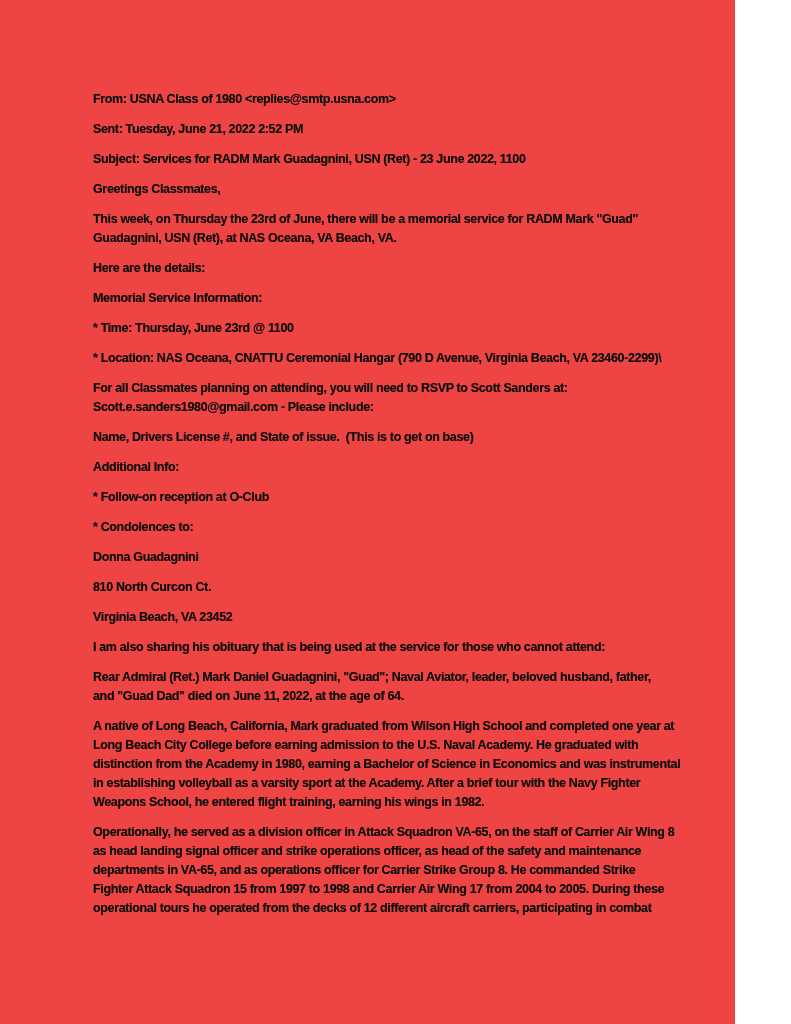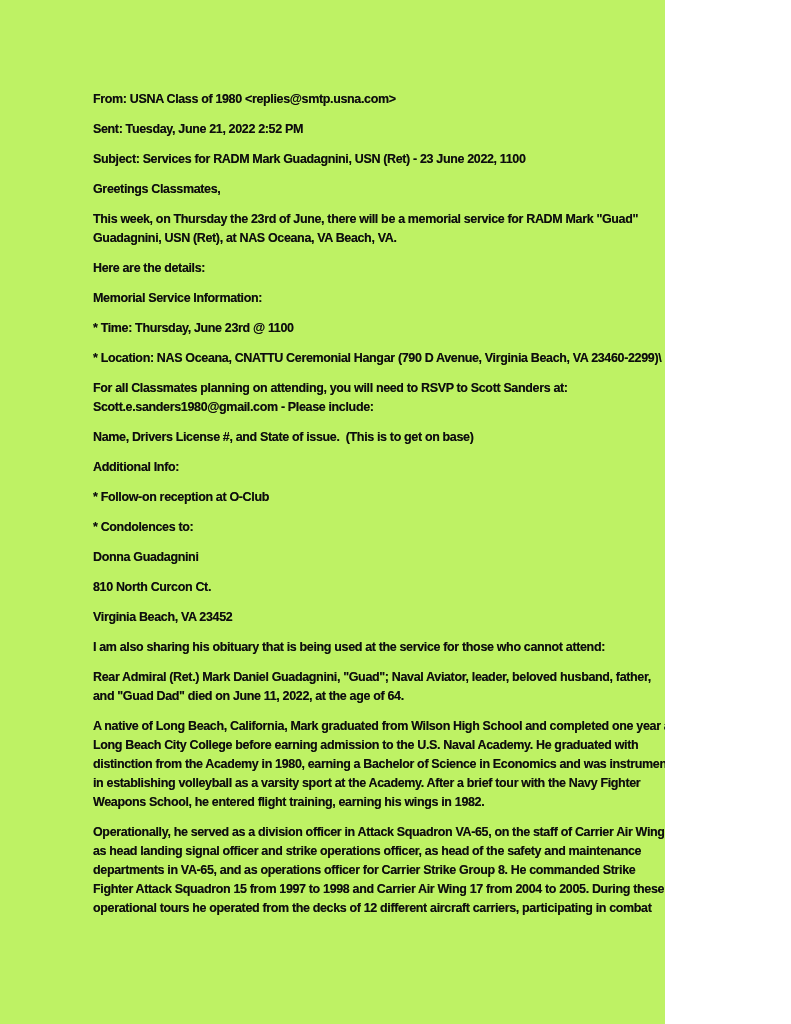--- a/index.html
+++ b/index.html
@@ -2,23 +2,23 @@
 <html><head>
 <meta charset="utf-8">
 <style>
   html, body {
     margin: 0;
     padding: 0;
     background: #ffffff;
   }
   .page {
     position: relative;
-    width: 665px;
+    width: 735px;
     height: 1024px;
-    background: #bef264;
+    background: #ef4444;
     overflow: hidden;
     box-sizing: border-box;
     padding: 90px 0 0 93px;
   }
   .doc {
     width: 700px;
   }
   .doc p {
     margin: 0 0 11px 0;
     color: #0d0d0d;

